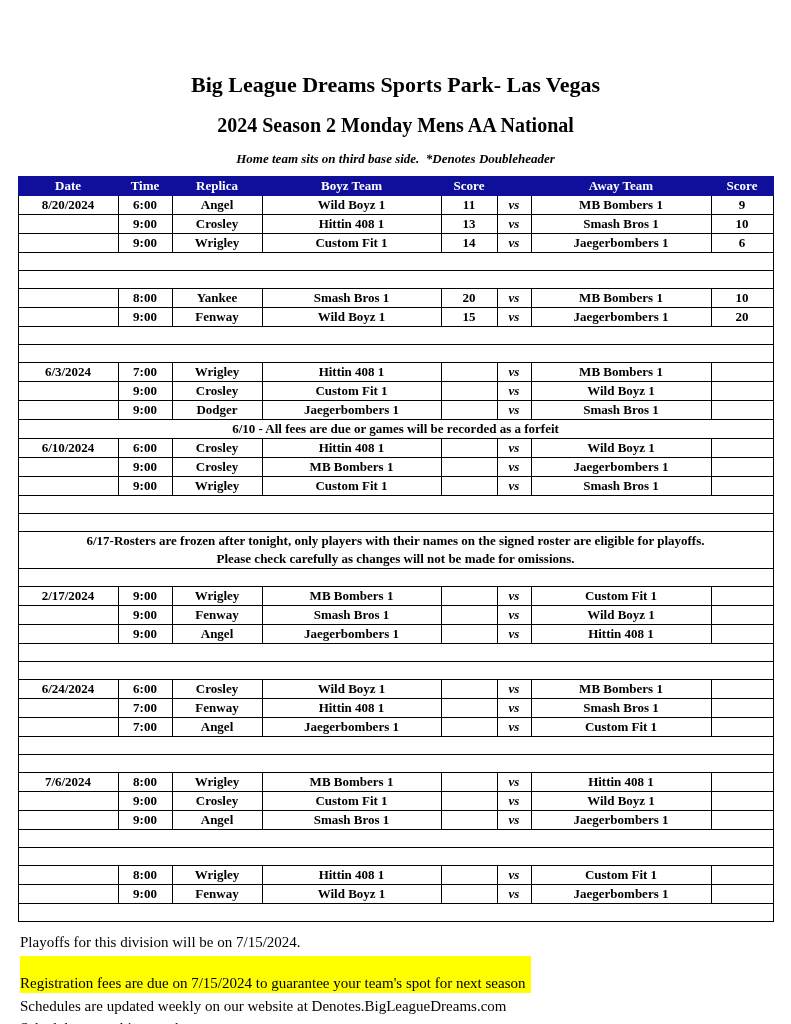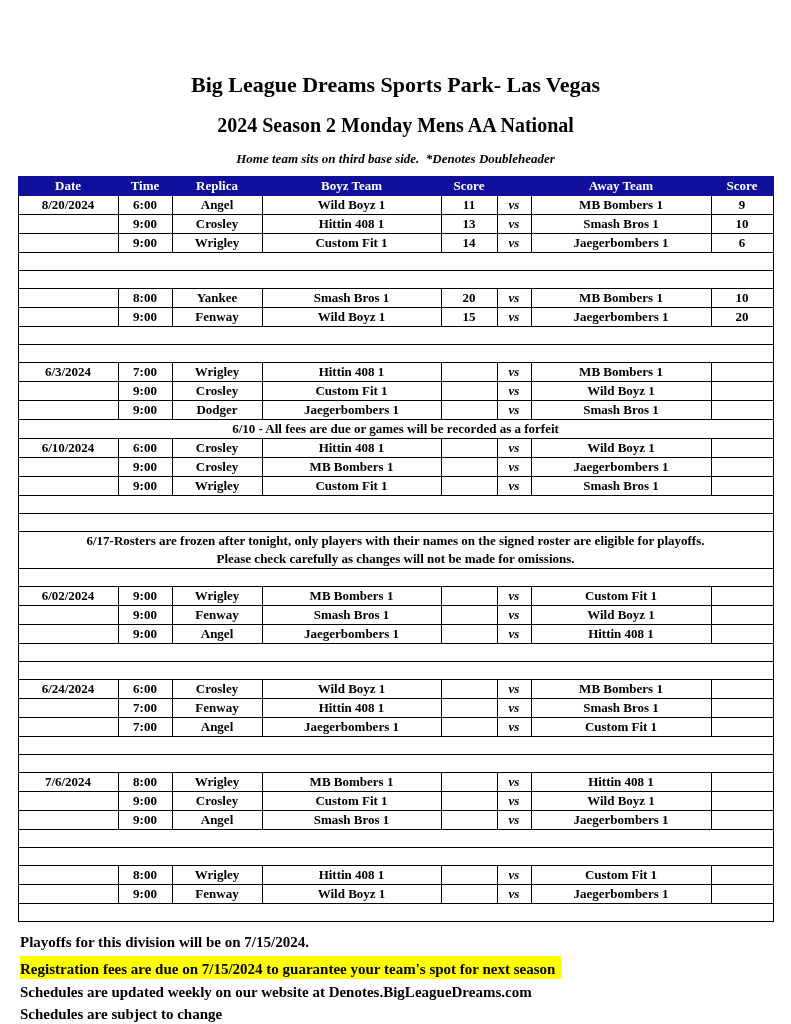--- a/index.html
+++ b/index.html
@@ -87,29 +87,29 @@
     border: none;
     height: 36px;
     line-height: 17px;
     padding: 1px 0;
   }
   .alert-line { font-weight: bold; font-size: 13px; }
 
   .footer { margin: 12px 0 0 20px; }
   .fline {
     font-size: 15px;
-    font-weight: bold;
+    font-weight: normal;
     color: #000;
     margin-bottom: 5px;
     line-height: 17px;
   }
   .yellow-hl {
     background: var(--yellow);
     display: inline-block;
-    padding: 5px 6px 1px 0;
+    padding: 19px 6px 1px 0;
   }
 
   .bottom-bar {
     position: absolute;
     left: 114px;
     bottom: 0;
     width: 232px;
     height: 13px;
     background: var(--navy);
   }
@@ -281,21 +281,21 @@
         <tr>
           <td class="alert-cell" colspan="8">
             <div class="alert-line">6/17-Rosters are frozen after tonight, only players with their names on the signed roster are eligible for playoffs.</div>
             <div class="alert-line">Please check carefully as changes will not be made for omissions.</div>
           </td>
         </tr>
         <tr>
           <td class="gap-cell" colspan="8"></td>
         </tr>
         <tr>
-          <td class="c-date">6/02/2024</td>
+          <td class="c-date">2/17/2024</td>
           <td class="c-time">9:00</td>
           <td class="c-replica">Wrigley</td>
           <td class="c-team">MB Bombers 1</td>
           <td class="c-score"></td>
           <td class="c-vs">vs</td>
           <td class="c-team">Custom Fit 1</td>
           <td class="c-score"></td>
         </tr>
         <tr>
           <td class="c-date"></td>

